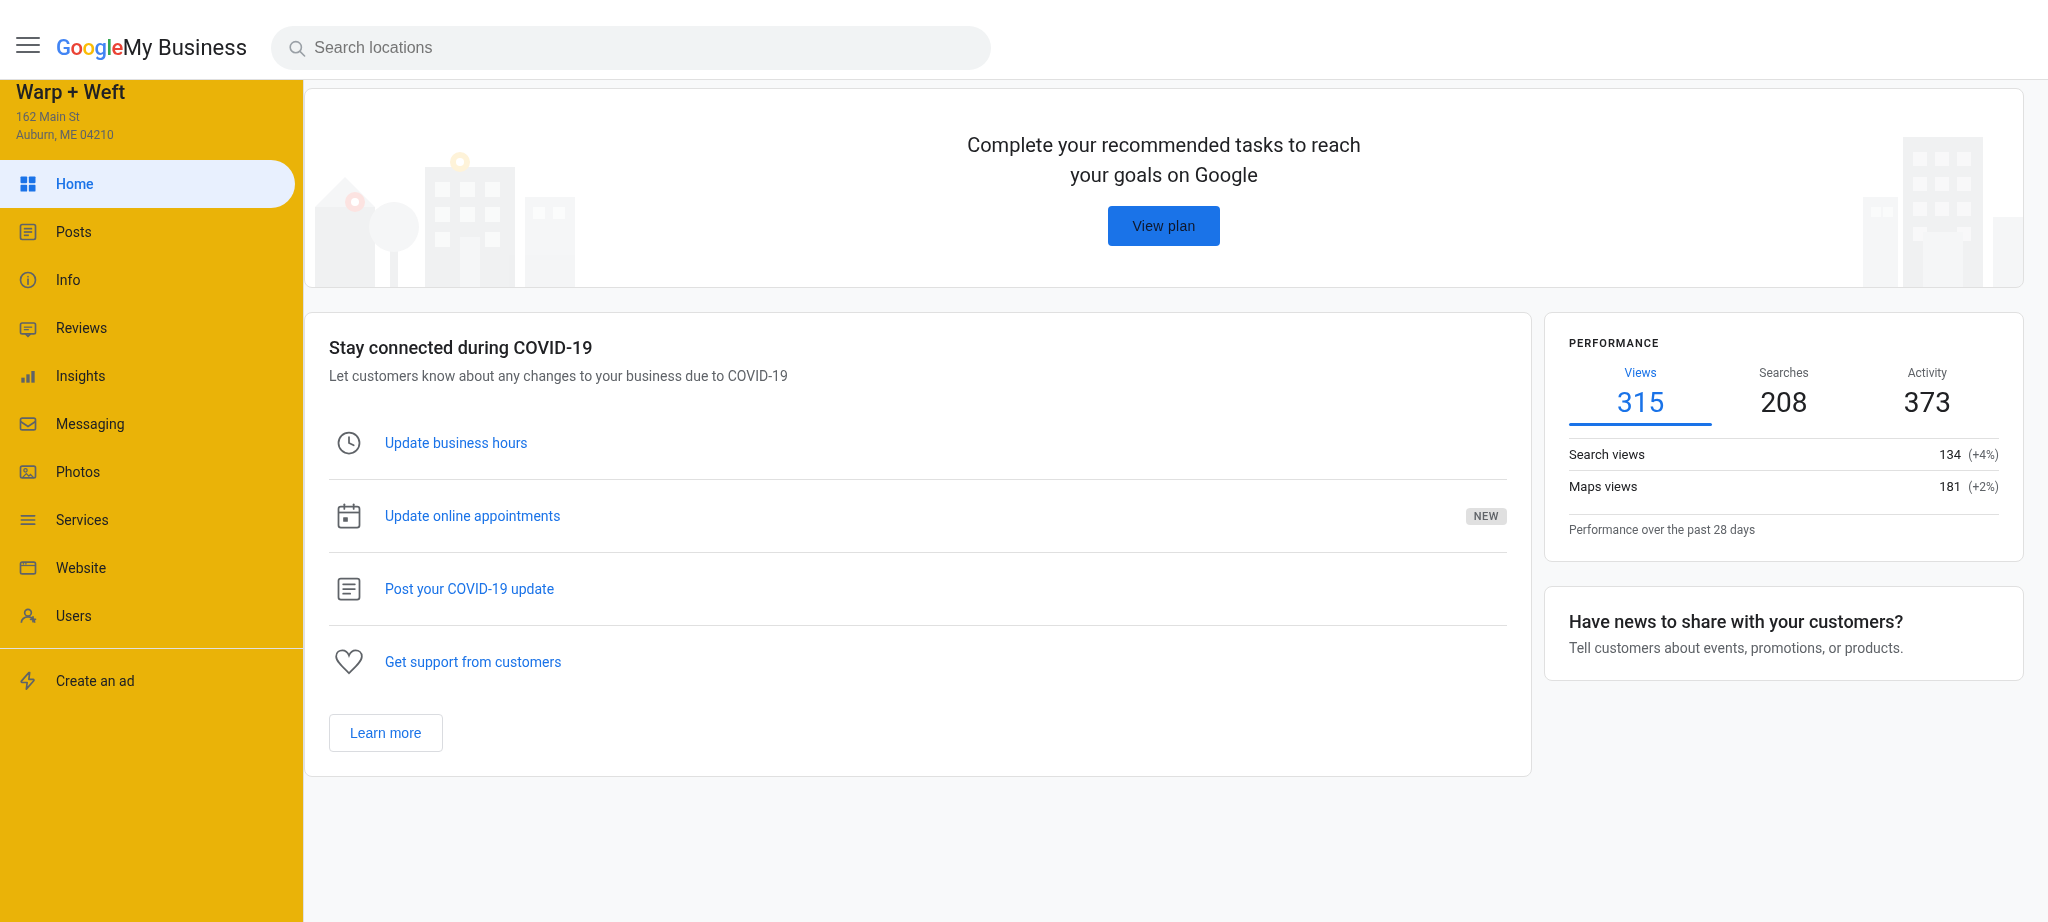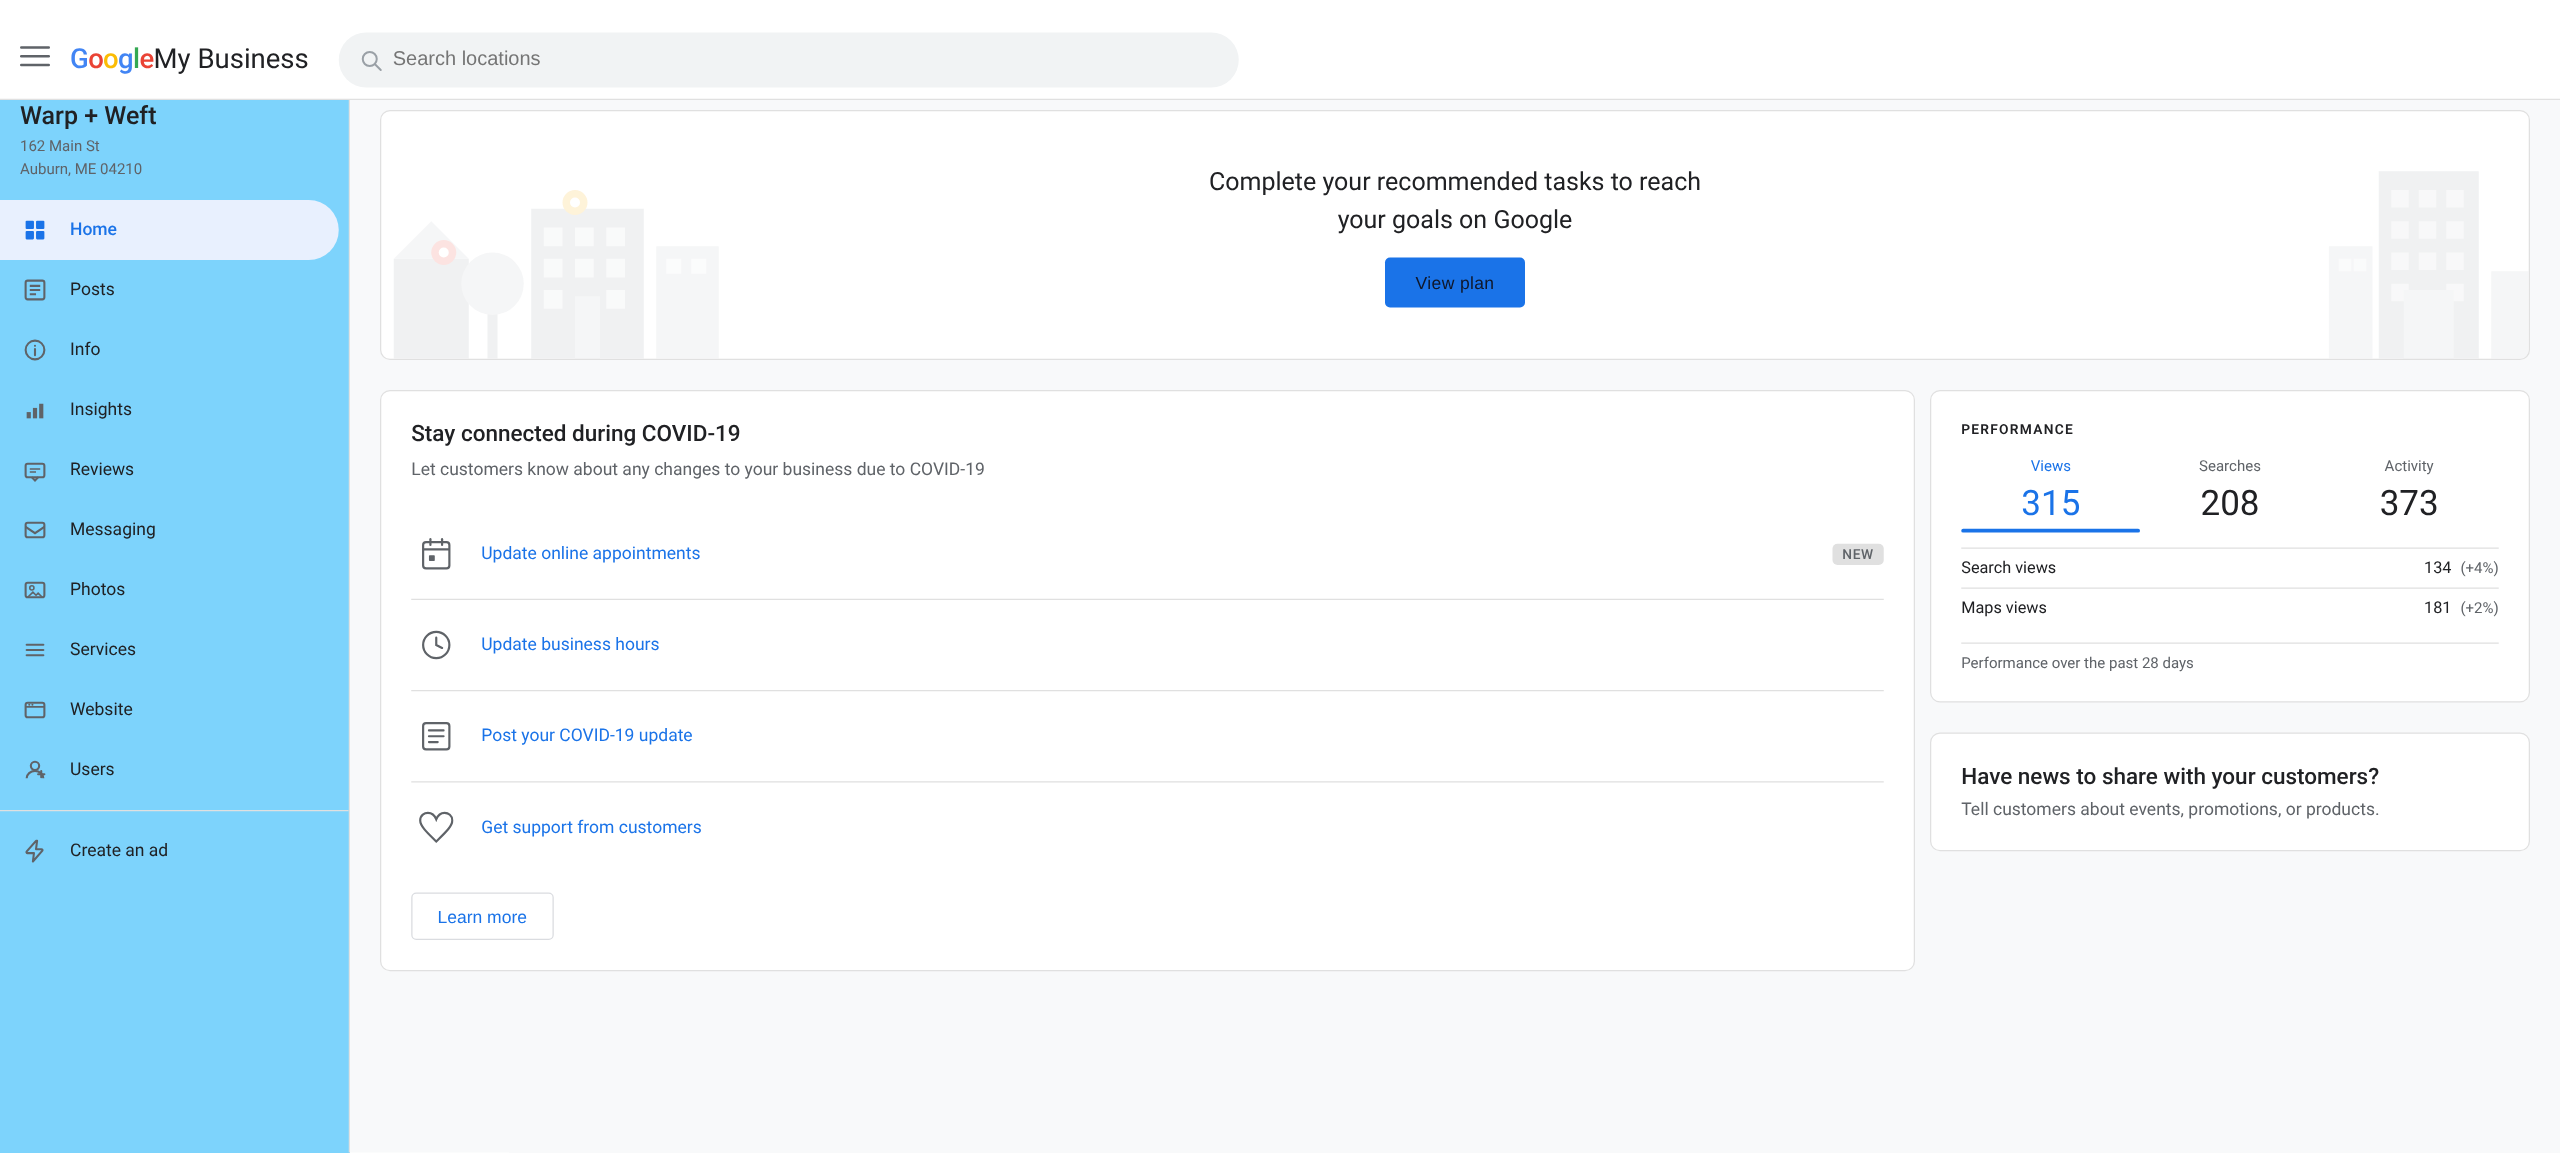--- a/index.html
+++ b/index.html
@@ -64,23 +64,23 @@
     .search-icon-svg { color: #9aa0a6; }
 
     
     .page-layout {
       display: flex;
       margin-top: 64px;
     }
 
     
     .sidebar {
-      width: 280px;
+      width: 304px;
       min-height: calc(100vh - 64px);
-      background: #7dd3fc;
+      background: #eab308;
       border-right: 1px solid #e0e0e0;
       padding-top: 16px;
       position: fixed;
       top: 64px;
       left: 0;
       bottom: 0;
       overflow-y: auto;
     }
     .business-name {
       font-size: 20px;
@@ -393,38 +393,38 @@
           <line x1="12" y1="11" x2="12" y2="17" stroke="#5f6368" stroke-width="2" stroke-linecap="round"></line>
           <circle cx="12" cy="8" r="1" fill="#5f6368"></circle>
         </svg>
       </div>
       <span class="sidebar-item-label">Info</span>
     </div>
 
     <div class="sidebar-item">
       <div class="sidebar-icon">
         <svg width="20" height="20" viewBox="0 0 24 24" fill="none">
-          <rect x="4" y="14" width="4" height="6" fill="#5f6368"></rect>
-          <rect x="10" y="10" width="4" height="10" fill="#5f6368"></rect>
-          <rect x="16" y="6" width="4" height="14" fill="#5f6368"></rect>
-        </svg>
-      </div>
-      <span class="sidebar-item-label">Insights</span>
-    </div>
-
-    <div class="sidebar-item">
-      <div class="sidebar-icon">
-        <svg width="20" height="20" viewBox="0 0 24 24" fill="none">
           <rect x="3" y="6" width="18" height="13" rx="2" stroke="#5f6368" stroke-width="2"></rect>
           <path d="M9 19l3 3 3-3" stroke="#5f6368" stroke-width="2"></path>
           <line x1="7" y1="11" x2="17" y2="11" stroke="#5f6368" stroke-width="1.5"></line>
           <line x1="7" y1="14" x2="13" y2="14" stroke="#5f6368" stroke-width="1.5"></line>
         </svg>
       </div>
       <span class="sidebar-item-label">Reviews</span>
+    </div>
+
+    <div class="sidebar-item">
+      <div class="sidebar-icon">
+        <svg width="20" height="20" viewBox="0 0 24 24" fill="none">
+          <rect x="4" y="14" width="4" height="6" fill="#5f6368"></rect>
+          <rect x="10" y="10" width="4" height="10" fill="#5f6368"></rect>
+          <rect x="16" y="6" width="4" height="14" fill="#5f6368"></rect>
+        </svg>
+      </div>
+      <span class="sidebar-item-label">Insights</span>
     </div>
 
     <div class="sidebar-item">
       <div class="sidebar-icon">
         <svg width="20" height="20" viewBox="0 0 24 24" fill="none">
           <rect x="3" y="5" width="18" height="14" rx="2" stroke="#5f6368" stroke-width="2"></rect>
           <path d="M3 9l9 6 9-6" stroke="#5f6368" stroke-width="2"></path>
         </svg>
       </div>
       <span class="sidebar-item-label">Messaging</span>
@@ -555,40 +555,40 @@
     <div class="content-grid">
 
       <div class="card">
         <div class="covid-title">Stay connected during COVID-19</div>
         <div class="covid-subtitle">Let customers know about any changes to your business due to COVID-19</div>
 
         
         <div class="covid-action">
           <div class="covid-action-icon">
             <svg width="28" height="28" viewBox="0 0 24 24" fill="none">
+              <circle cx="12" cy="12" r="9" stroke="#5f6368" stroke-width="1.5"></circle>
+              <polyline points="12,7 12,12 16,14" stroke="#5f6368" stroke-width="1.5" stroke-linecap="round"></polyline>
+            </svg>
+          </div>
+          <a class="covid-action-link">Update business hours</a>
+        </div>
+
+        
+        <div class="covid-action">
+          <div class="covid-action-icon">
+            <svg width="28" height="28" viewBox="0 0 24 24" fill="none">
               <rect x="3" y="4" width="18" height="18" rx="2" stroke="#5f6368" stroke-width="1.5"></rect>
               <line x1="3" y1="9" x2="21" y2="9" stroke="#5f6368" stroke-width="1.5"></line>
               <line x1="8" y1="2" x2="8" y2="6" stroke="#5f6368" stroke-width="1.5" stroke-linecap="round"></line>
               <line x1="16" y1="2" x2="16" y2="6" stroke="#5f6368" stroke-width="1.5" stroke-linecap="round"></line>
               <rect x="7" y="13" width="4" height="4" rx="0.5" fill="#5f6368"></rect>
             </svg>
           </div>
           <a class="covid-action-link">Update online appointments</a>
           <span class="new-badge">NEW</span>
-        </div>
-
-        
-        <div class="covid-action">
-          <div class="covid-action-icon">
-            <svg width="28" height="28" viewBox="0 0 24 24" fill="none">
-              <circle cx="12" cy="12" r="9" stroke="#5f6368" stroke-width="1.5"></circle>
-              <polyline points="12,7 12,12 16,14" stroke="#5f6368" stroke-width="1.5" stroke-linecap="round"></polyline>
-            </svg>
-          </div>
-          <a class="covid-action-link">Update business hours</a>
         </div>
 
         
         <div class="covid-action">
           <div class="covid-action-icon">
             <svg width="28" height="28" viewBox="0 0 24 24" fill="none">
               <rect x="3" y="3" width="18" height="18" rx="2" stroke="#5f6368" stroke-width="1.5"></rect>
               <line x1="7" y1="8" x2="17" y2="8" stroke="#5f6368" stroke-width="1.5" stroke-linecap="round"></line>
               <line x1="7" y1="12" x2="17" y2="12" stroke="#5f6368" stroke-width="1.5" stroke-linecap="round"></line>
               <line x1="7" y1="16" x2="13" y2="16" stroke="#5f6368" stroke-width="1.5" stroke-linecap="round"></line>

